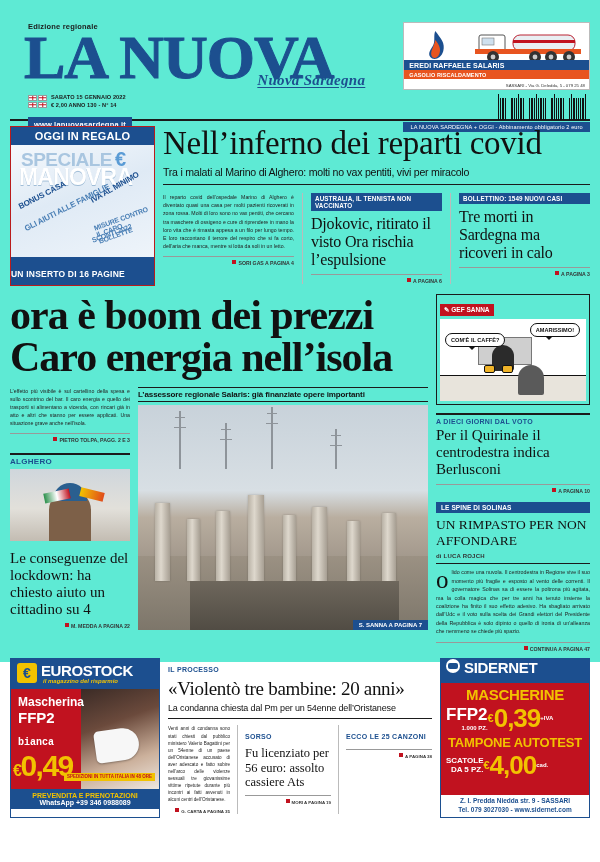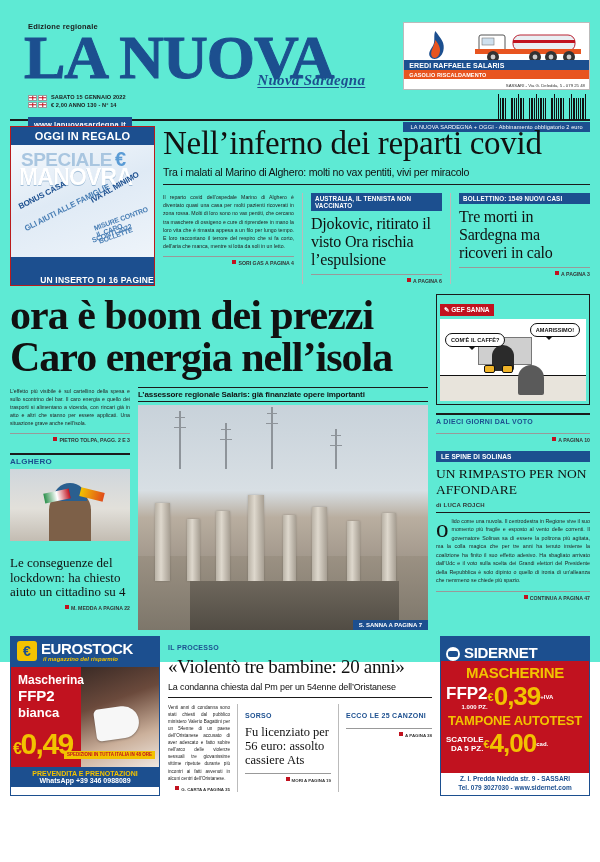--- a/index.html
+++ b/index.html
@@ -70,21 +70,21 @@
   .promo-mid { position:relative; height:112px; background:linear-gradient(160deg,#f4f8fc 0%,#dfeaf5 45%,#eef4fa 100%); overflow:hidden; }
   .promo-speciale { position:absolute; top:4px; left:10px; font-size:19px; font-weight:bold; color:#a9c6e0; letter-spacing:-.5px;}
   .promo-manovra { position:absolute; top:19px; left:8px; font-size:23px; font-weight:bold; color:#fff; letter-spacing:-.8px; text-shadow:0 1px 0 #9fbcd6;}
   .promo-euro { position:absolute; top:3px; right:28px; font-size:20px; font-weight:bold; color:#5a9bd5; }
   .pm-tag { position:absolute; font-weight:bold; color:#1c4f8f; font-size:8px; letter-spacing:-.2px; transform-origin:left top;}
   .pm1 { top:58px; left:6px; transform:rotate(-27deg); color:#1c4f8f;}
   .pm2 { top:80px; left:12px; transform:rotate(-27deg); color:#4a7fb5;}
   .pm3 { top:52px; left:78px; transform:rotate(-30deg); color:#1c4f8f;}
   .pm4 { top:80px; left:82px; transform:rotate(-20deg); color:#4a7fb5; font-size:7px;}
   .pm5 { top:92px; left:80px; transform:rotate(-20deg); color:#4a7fb5; font-size:7px;}
-  .promo-foot { background:#1c4f8f; color:#fff; text-align:right; font-weight:bold; font-size:8.5px; padding:18px 0; letter-spacing:.2px;}
+  .promo-foot { background:#1c4f8f; color:#fff; text-align:left; font-weight:bold; font-size:8.5px; padding:12px 0; letter-spacing:.2px;}
 
   .top-right { flex:1; }
   .head1 { font-family:"Liberation Serif", serif; font-size:33px; line-height:1.04; color:#111; letter-spacing:-.3px; }
   .sub1 { font-size:10.6px; color:#111; margin-top:6px; letter-spacing:-.25px; }
   .three-col { display:flex; gap:8px; margin-top:8px; }
   .tc { flex:1; position:relative; }
   .tc.mid, .tc.right { border-left:1px solid #bbb; padding-left:8px; }
   .body-text { font-size:5.2px; line-height:1.55; color:#222; text-align:justify; }
   .kicker { background:#1c4f8f; color:#fff; font-size:6.3px; font-weight:bold; padding:2px 4px; display:block; letter-spacing:.1px;}
   .h2serif { font-family:"Liberation Serif", serif; font-size:16px; line-height:1.1; color:#111; margin-top:4px; letter-spacing:-.2px;}
@@ -116,21 +116,21 @@
     text-shadow:0 1px 3px rgba(0,0,0,.55);
   }
   .photo-ref { position:absolute; right:0; bottom:0; background:#1c4f8f; color:#fff; font-size:6px; font-weight:bold; padding:2px 6px; }
   .mc-left .kickline { border-top:2px solid #1b1b1b; }
   .kick-alg { font-size:8px; font-weight:bold; color:#1c4f8f; padding:2px 0 3px; letter-spacing:.3px;}
   .alg-photo { height:72px; background:linear-gradient(180deg,#cfd6dc,#e2e0da 55%,#c3bcb2); position:relative; overflow:hidden; }
   .alg-arch { position:absolute; left:50%; bottom:0; transform:translateX(-50%); width:42px; height:52px; background:#7d6048; border-radius:21px 21px 0 0; }
   .alg-tym { position:absolute; left:50%; bottom:40px; transform:translateX(-50%); width:34px; height:18px; background:#2a5f8f; border-radius:17px 17px 0 0;}
   .alg-flag1 { position:absolute; left:34px; bottom:40px; width:26px; height:10px; background:linear-gradient(90deg,#2a8f4a,#fff,#c1121f); transform:rotate(-12deg);}
   .alg-flag2 { position:absolute; right:26px; bottom:42px; width:24px; height:9px; background:linear-gradient(90deg,#f2c200,#e04b1a); transform:rotate(14deg);}
-  .alg-head { font-family:"Liberation Serif", serif; font-size:13px; line-height:1.12; color:#111; margin-top:15px; }
+  .alg-head { font-family:"Liberation Serif", serif; font-size:15px; line-height:1.12; color:#111; margin-top:9px; }
 
   .main-right { flex:1; }
   .cartoon-box { border:1px solid #1b1b1b; padding:3px; }
   .cartoon-kick { background:#c1121f; color:#fff; font-size:6.5px; font-weight:bold; padding:2px 4px; display:inline-block; }
   .cartoon { height:82px; position:relative; margin-top:3px; background:#fff; overflow:hidden; }
   .bubble { position:absolute; background:#fff; border:1.2px solid #111; border-radius:14px; font-size:5.6px; font-weight:bold; padding:3px 5px; text-align:center; color:#111; }
   .bubble::after { content:""; position:absolute; width:0;height:0;border:4px solid transparent; }
   .b1 { left:5px; top:14px; }
   .b1::after { border-top-color:#111; left:22px; bottom:-8px; }
   .b2 { right:6px; top:4px; }
@@ -155,39 +155,39 @@
   .euro-ad { width:150px; border:1px solid #1c4f8f; height:160px; position:relative; overflow:hidden; background:#fff; }
   .euro-top { background:#1c4f8f; height:30px; position:relative; }
   .euro-logo-sq { position:absolute; left:6px; top:4px; width:20px; height:20px; background:#f2c200; border-radius:3px; display:flex; align-items:center; justify-content:center; font-weight:bold; color:#1c4f8f; font-size:14px; }
   .euro-name { position:absolute; left:30px; top:3px; color:#fff; font-weight:bold; font-size:15px; letter-spacing:-.4px;}
   .euro-tag { position:absolute; left:32px; top:19px; color:#f2c200; font-size:6px; font-weight:bold; font-style:italic;}
   .euro-body { position:relative; height:100px; background:#c1121f; }
   .euro-photo { position:absolute; right:0; top:0; width:78px; height:100px; background:linear-gradient(160deg,#3b2b26 0%,#6b4a3c 35%,#cbb09b 70%,#efe7e0 100%); }
   .mask-shape { position:absolute; right:20px; top:40px; width:44px; height:32px; background:#f7f7f7; border-radius:6px 20px 20px 6px; transform:rotate(-8deg); box-shadow:0 1px 2px rgba(0,0,0,.3);}
   .euro-l1 { position:absolute; left:7px; top:6px; color:#fff; font-weight:bold; font-size:12px; }
   .euro-l2 { position:absolute; left:7px; top:20px; color:#fff; font-weight:bold; font-size:15px; }
-  .euro-l3 { position:absolute; left:7px; top:38px; color:#fff; font-weight:bold; font-size:13px; }
+  .euro-l3 { position:absolute; left:7px; top:48px; color:#fff; font-weight:bold; font-size:10px;font-family:Liberation Mono, monospace; }
   .euro-price { position:absolute; left:2px; bottom:6px; color:#f2c200; font-weight:bold; font-size:30px; letter-spacing:-1.5px; }
   .euro-price .cur { font-size:16px; }
   .euro-note { position:absolute; right:4px; bottom:8px; background:#f2c200; color:#c1121f; font-size:4.5px; font-weight:bold; padding:1px 3px; line-height:1.25; text-align:center;}
   .euro-foot { background:#1c4f8f; color:#fff; text-align:center; padding:3px 0; }
   .euro-f1 { font-size:7px; font-weight:bold; color:#f2c200; }
   .euro-f2 { font-size:7px; font-weight:bold; color:#fff; }
 
   .bottom-mid { flex:1; }
   .h2b { font-family:"Liberation Serif", serif; font-size:19px; line-height:1.08; color:#111; margin-top:3px; letter-spacing:-.3px;}
   .sub2 { font-size:9px; color:#111; margin-top:4px; letter-spacing:-.15px;}
   .bm-cols { display:flex; gap:7px; margin-top:6px; }
   .bm-c { flex:1; }
   .bm-c.b2c, .bm-c.b3c { border-left:1px solid #bbb; padding-left:7px; }
   .bm-c.b1c { width:62px; flex:0 0 62px; }
   .h4serif { font-family:"Liberation Serif", serif; font-size:12.5px; line-height:1.14; color:#111; margin-top:3px; }
 
   .sidernet { width:150px; border:1px solid #1c4f8f; height:160px; background:#c1121f; position:relative; overflow:hidden; }
-  .sn-top { background:#1c4f8f; height:24px; display:flex; align-items:flex-end; padding-left:5px; gap:4px;}
+  .sn-top { background:#1c4f8f; height:24px; display:flex; align-items:flex-start; padding-left:5px; gap:4px;}
   .sn-mark { width:14px; height:14px; border-radius:50%; background:#fff; position:relative; }
   .sn-mark::after { content:""; position:absolute; left:2px; top:4px; width:10px; height:6px; background:#1c4f8f; border-radius:2px;}
   .sn-name { color:#fff; font-weight:bold; font-size:15px; letter-spacing:-.3px;}
   .sn-l1 { text-align:center; font-size:15px; color:#f2c200; font-weight:bold; margin-top:3px; letter-spacing:-.3px;}
   .sn-row { display:flex; align-items:center; padding:0 5px; }
   .sn-ffp2 { color:#fff; font-weight:bold; font-size:17px; }
   .sn-pz { color:#fff; font-weight:bold; font-size:6px;text-align:right; }
   .sn-price { color:#f2c200; font-weight:bold; font-size:26px; letter-spacing:-1px; }
   .sn-cur { color:#f2c200; font-weight:bold; font-size:11px; vertical-align:top;}
   .sn-iva { color:#fff; font-weight:bold; font-size:6px; }
@@ -394,20 +394,21 @@
           <div class="customer"></div>
           <div class="cup" style="left:44px;"></div>
           <div class="cup" style="left:62px;"></div>
           <div class="bubble b1">COM’È IL CAFFÈ?</div>
           <div class="bubble b2">AMARISSIMO!</div>
         </div>
       </div>
 
       <div class="sect-head-rule"></div>
       <div class="kick-small">A DIECI GIORNI DAL VOTO</div>
+      <div class="h3serif">Per il Quirinale il centrodestra indica Berlusconi</div>
       <div class="refline"><span class="sq"></span><span>A PAGINA 10</span></div>
 
       <div style="margin-top:8px;">
         <span class="kickbar">LE SPINE DI SOLINAS</span>
         <div class="h3caps">UN RIMPASTO PER NON AFFONDARE</div>
         <div class="byline">di LUCA ROJCH</div>
         <div class="rule-thin" style="margin-top:4px;"></div>
         <div class="dropcap-text">olido come una nuvola. Il centrodestra in Regione vive il suo momento più fragile e esposto al vento delle correnti. Il governatore Solinas sa di essere la poltrona più agitata, ma la colla magica che per tre anni ha tenuto insieme la coalizione ha finito il suo effetto adesivo. Ha sbagliato arrivato dall’Udc e il voto sulla scelta dei Grandi elettori del Presidente della Repubblica è solo dipinto o quello di ironia di un’alleanza che nemmeno se chiede più spazio.</div>
         <div class="refline"><span class="sq"></span><span>CONTINUA A PAGINA 47</span></div>
       </div>

